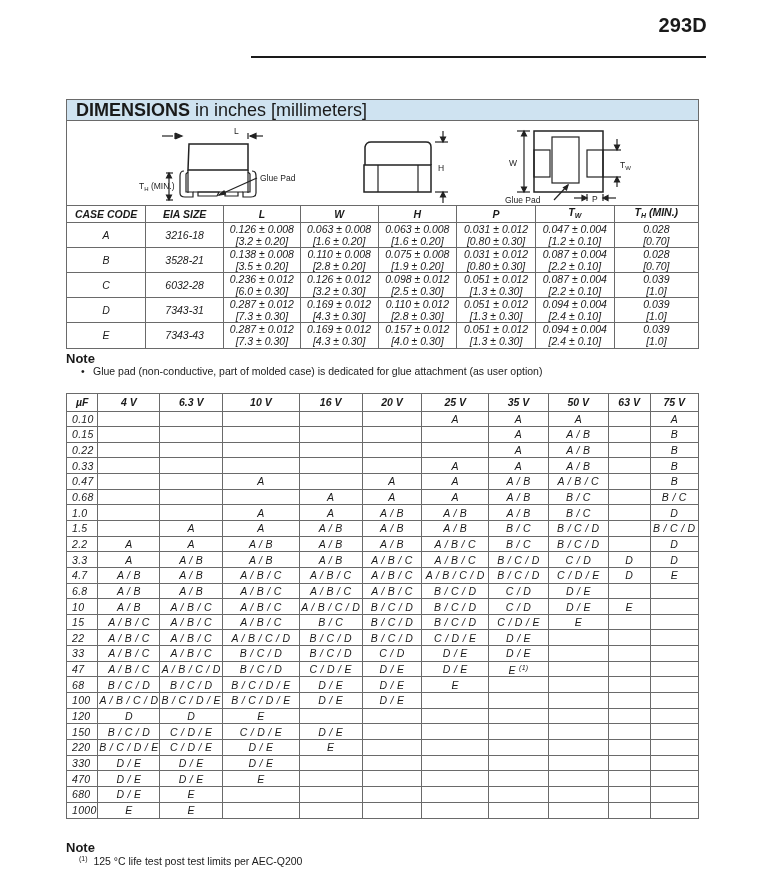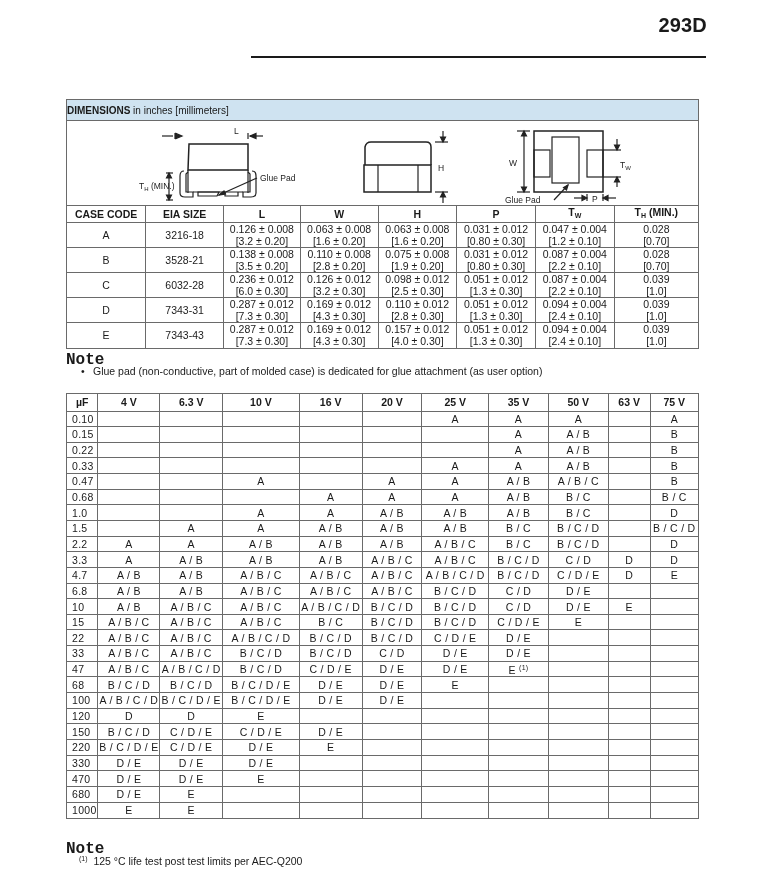--- a/index.html
+++ b/index.html
@@ -13,41 +13,41 @@
     font-size: 20px; font-weight: bold; letter-spacing: 0.2px;
   }
   .title-rule {
     position: absolute; left: 251px; top: 56px; width: 455px; height: 2px; background: #1a1a1a;
   }
   .section {
     position: absolute; left: 66px; width: 633px;
     border: 1px solid #6a6a6a;
   }
   .section-head {
-    background: #cfe3f1; height: 21px; 
-    font-size: 10px; line-height: 21px; border-bottom: 1px solid #6a6a6a;
+    background: #cfe3f1; height: 21px; padding-left: 9px;
+    font-size: 18px; line-height: 21px; border-bottom: 1px solid #6a6a6a;
   }
   .section-head b { font-weight: bold; }
   .figure-area { height: 85px; position: relative; border-bottom: 1px solid #6a6a6a; }
-  table { border-collapse: collapse; width: 100%; }
+  table { border-collapse: collapse; width: 100%; font-style: italic; }
   td, th {
     border: 1px solid #6a6a6a; text-align: center;
     font-size: 10.5px; line-height: 12px;
   }
   th { font-weight: bold; font-size: 10.5px; }
   table tr:first-child th, table tr:first-child td { border-top: none; }
   table tr td:first-child, table tr th:first-child { border-left: none; }
   table tr td:last-child, table tr th:last-child { border-right: none; }
   table tr:last-child td { border-bottom: none; }
   .dim-table th { height: 16px; }
   .dim-table td { height: 25px; }
   .rat-table th { height: 17px; margin-top: 48px; }
   .rat-table td { height: 15.65px; font-size: 10.5px; letter-spacing: 0.3px; }
   .rat-table td.uf { text-align: left; padding-left: 5px; }
-  .note-title { position: absolute; left: 66px; font-size: 16px; font-weight: bold; font-family: Liberation Mono, monospace; }
+  .note-title { position: absolute; left: 66px; font-size: 13px; font-weight: bold; }
   .note-text { position: absolute; left: 79px; font-size: 10.5px; }
   .note-text .bullet { display: inline-block; width: 14px; padding-left: 2px; }
   sup { font-size: 7px; vertical-align: 4px; }
   .sub { font-size: 7px; vertical-align: -2px; }
   svg text { font-family: "Liberation Sans", sans-serif; }
 </style>
 </head>
 <body>
 
 <div class="doc-title">293D</div>

